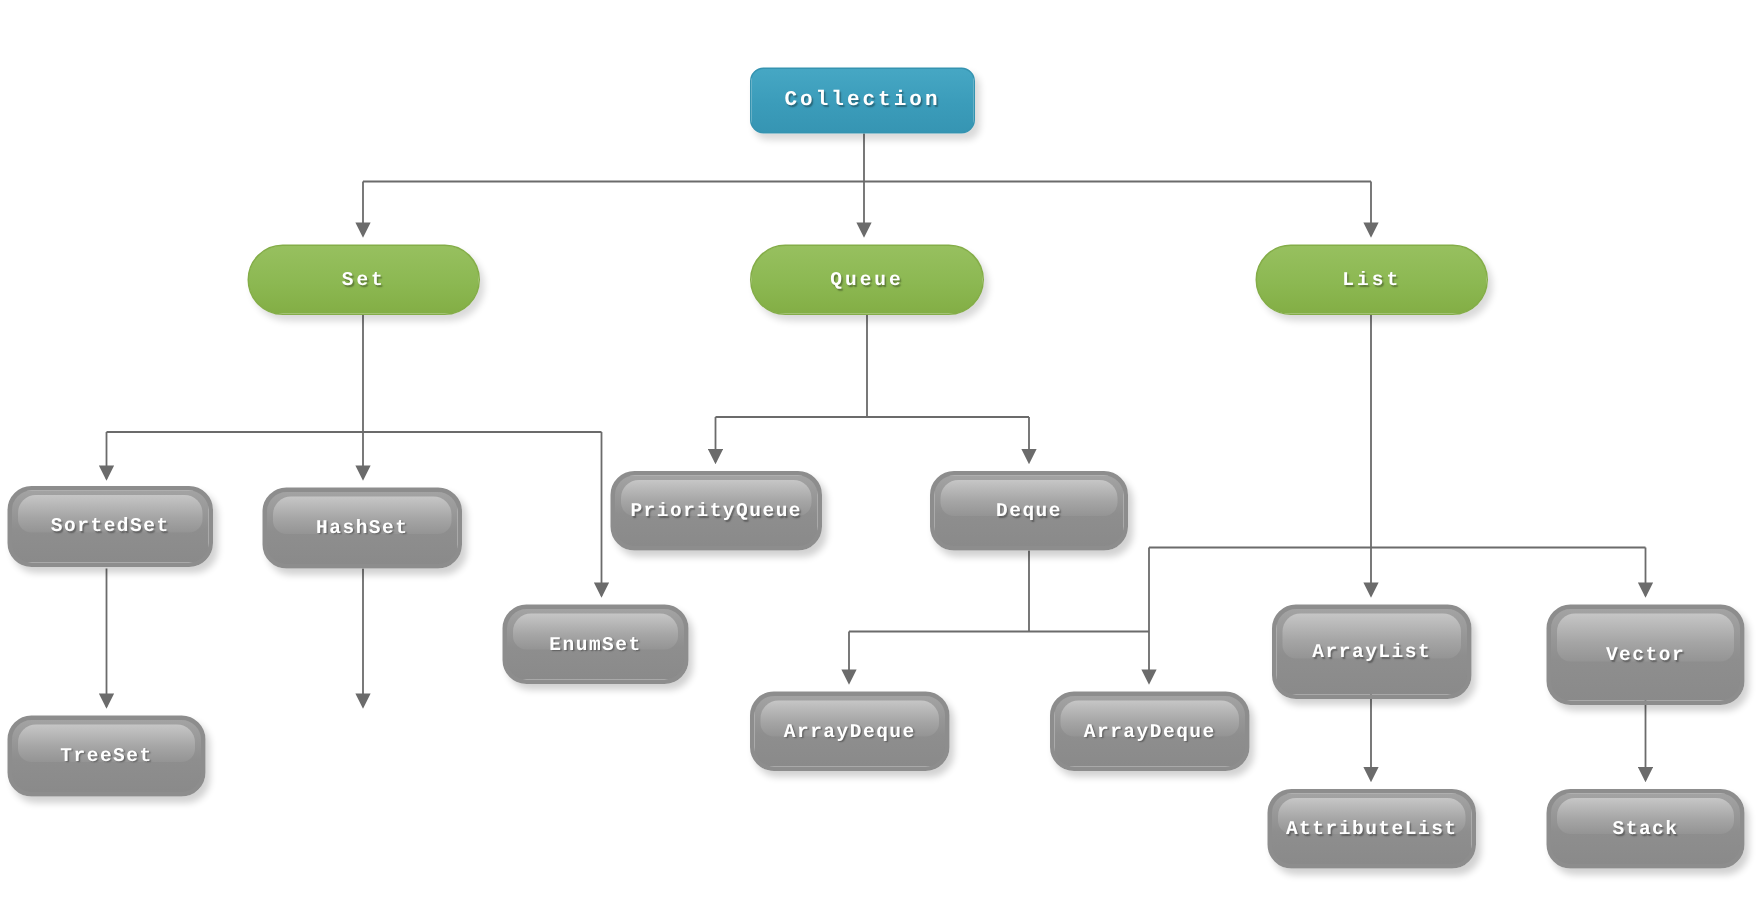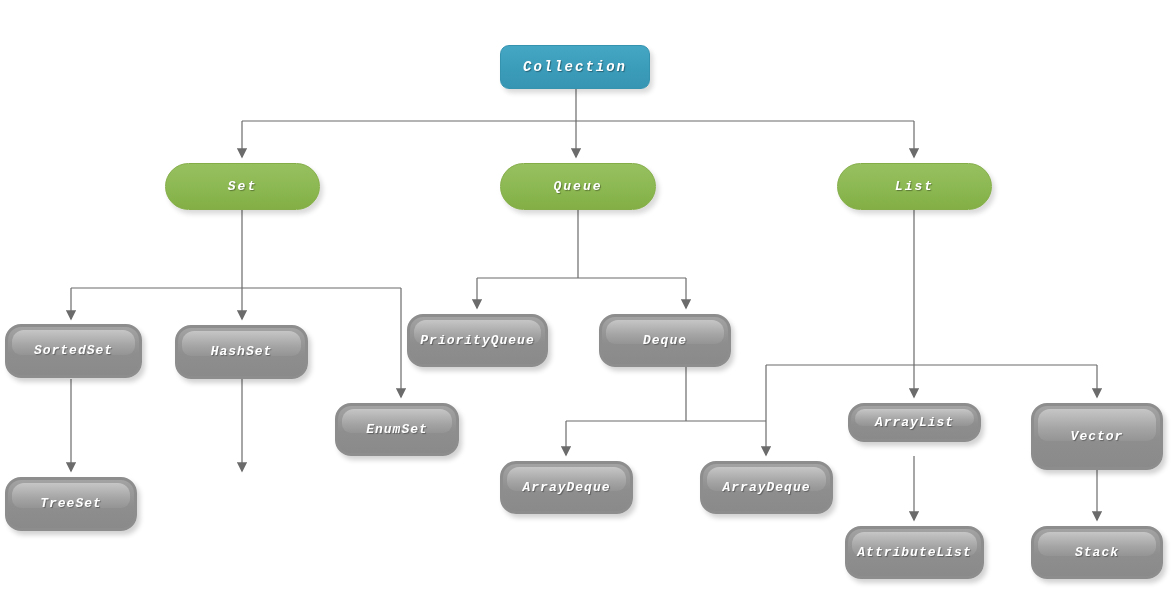--- a/index.html
+++ b/index.html
@@ -19,21 +19,20 @@
     display: flex;
     align-items: center;
     justify-content: center;
     text-align: right;
     color: #ffffff;
     font-weight: bold;
     font-size: 13px;
     letter-spacing: 1px;
     line-height: 16px;
     padding: 0 8px;
-    font-style: italic;
   }
   .node .lbl {
     word-break: break-all;
     text-shadow: 1px 1px 1px rgba(0,0,0,0.35);
     position: relative;
     z-index: 2;
   }
 
   
   .node-root {
@@ -126,39 +125,39 @@
 
   <div class="node node-cls" style="left:5px;   top:324px; width:137px; height:54px;">
     <span class="lbl">SortedSet</span>
   </div>
   <div class="node node-cls" style="left:175px; top:325px; width:133px; height:54px;">
     <span class="lbl">HashSet</span>
   </div>
   <div class="node node-cls" style="left:407px; top:314px; width:141px; height:53px;">
     <span class="lbl">PriorityQueue</span>
   </div>
-  <div class="node node-cls" style="left:599px; top:314px; width:132px; height:53px;">
+  <div class="node node-cls" style="left:620px; top:314px; width:132px; height:53px;">
     <span class="lbl">Deque</span>
   </div>
   <div class="node node-cls" style="left:335px; top:403px; width:124px; height:53px;">
     <span class="lbl">EnumSet</span>
   </div>
 
   <div class="node node-cls" style="left:5px;   top:477px; width:132px; height:54px;">
     <span class="lbl">TreeSet</span>
   </div>
 
   <div class="node node-cls" style="left:500px; top:461px; width:133px; height:53px;">
     <span class="lbl">ArrayDeque</span>
   </div>
   <div class="node node-cls" style="left:700px; top:461px; width:133px; height:53px;">
     <span class="lbl">ArrayDeque</span>
   </div>
 
-  <div class="node node-cls" style="left:848px;  top:403px; width:133px; height:39px;">
+  <div class="node node-cls" style="left:848px;  top:403px; width:133px; height:63px;">
     <span class="lbl">ArrayList</span>
   </div>
   <div class="node node-cls" style="left:1031px; top:403px; width:132px; height:67px;">
     <span class="lbl">Vector</span>
   </div>
 
   <div class="node node-cls" style="left:845px;  top:526px; width:139px; height:53px;">
     <span class="lbl">AttributeList</span>
   </div>
   <div class="node node-cls" style="left:1031px; top:526px; width:132px; height:53px;">

